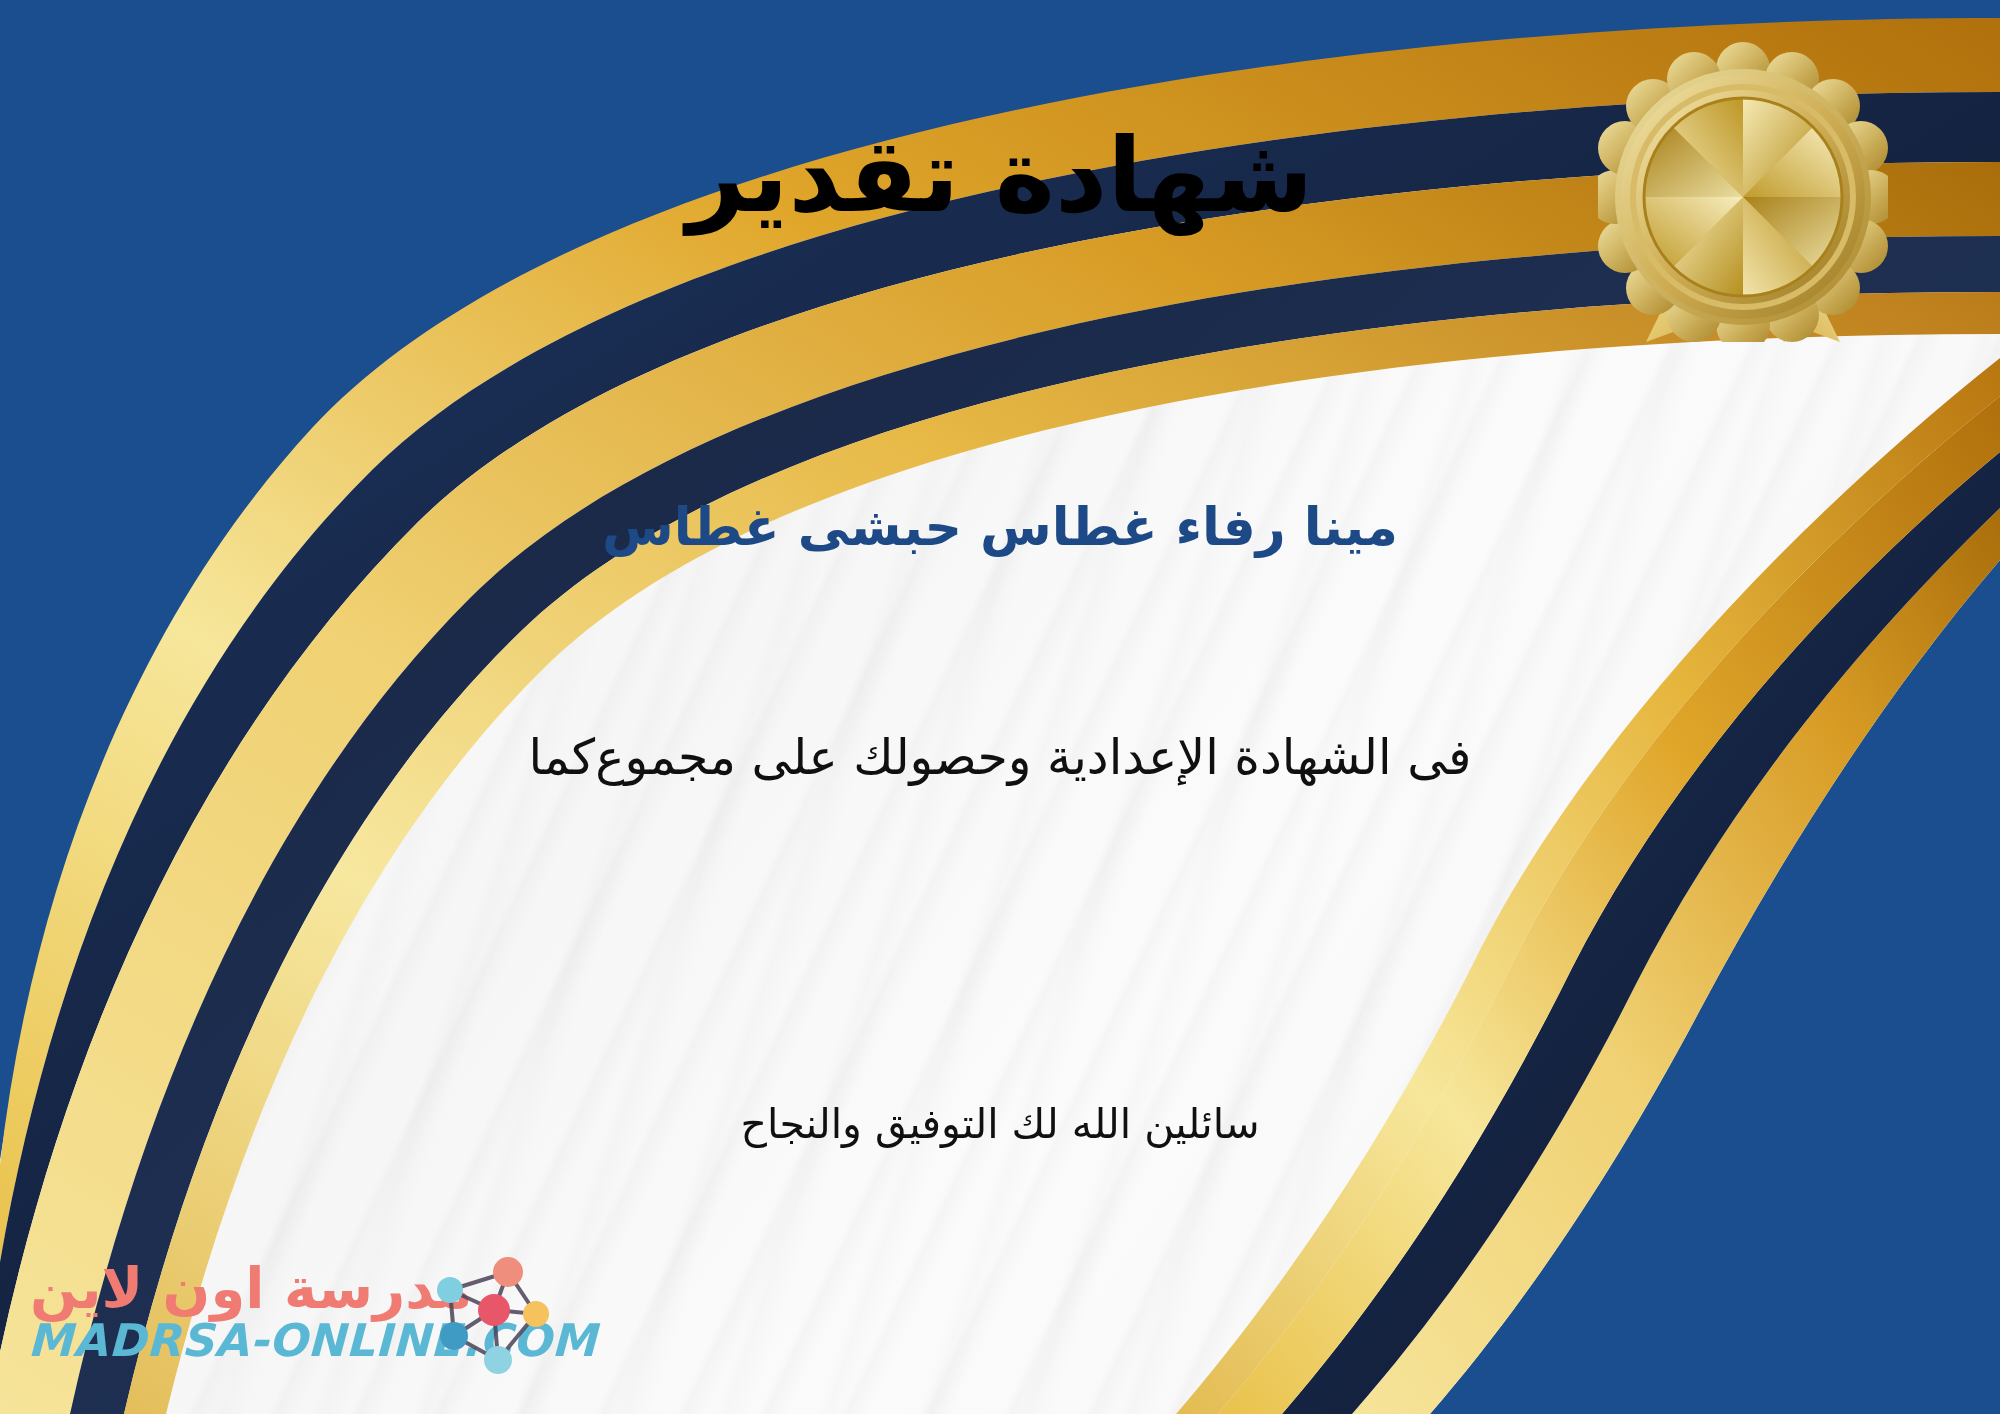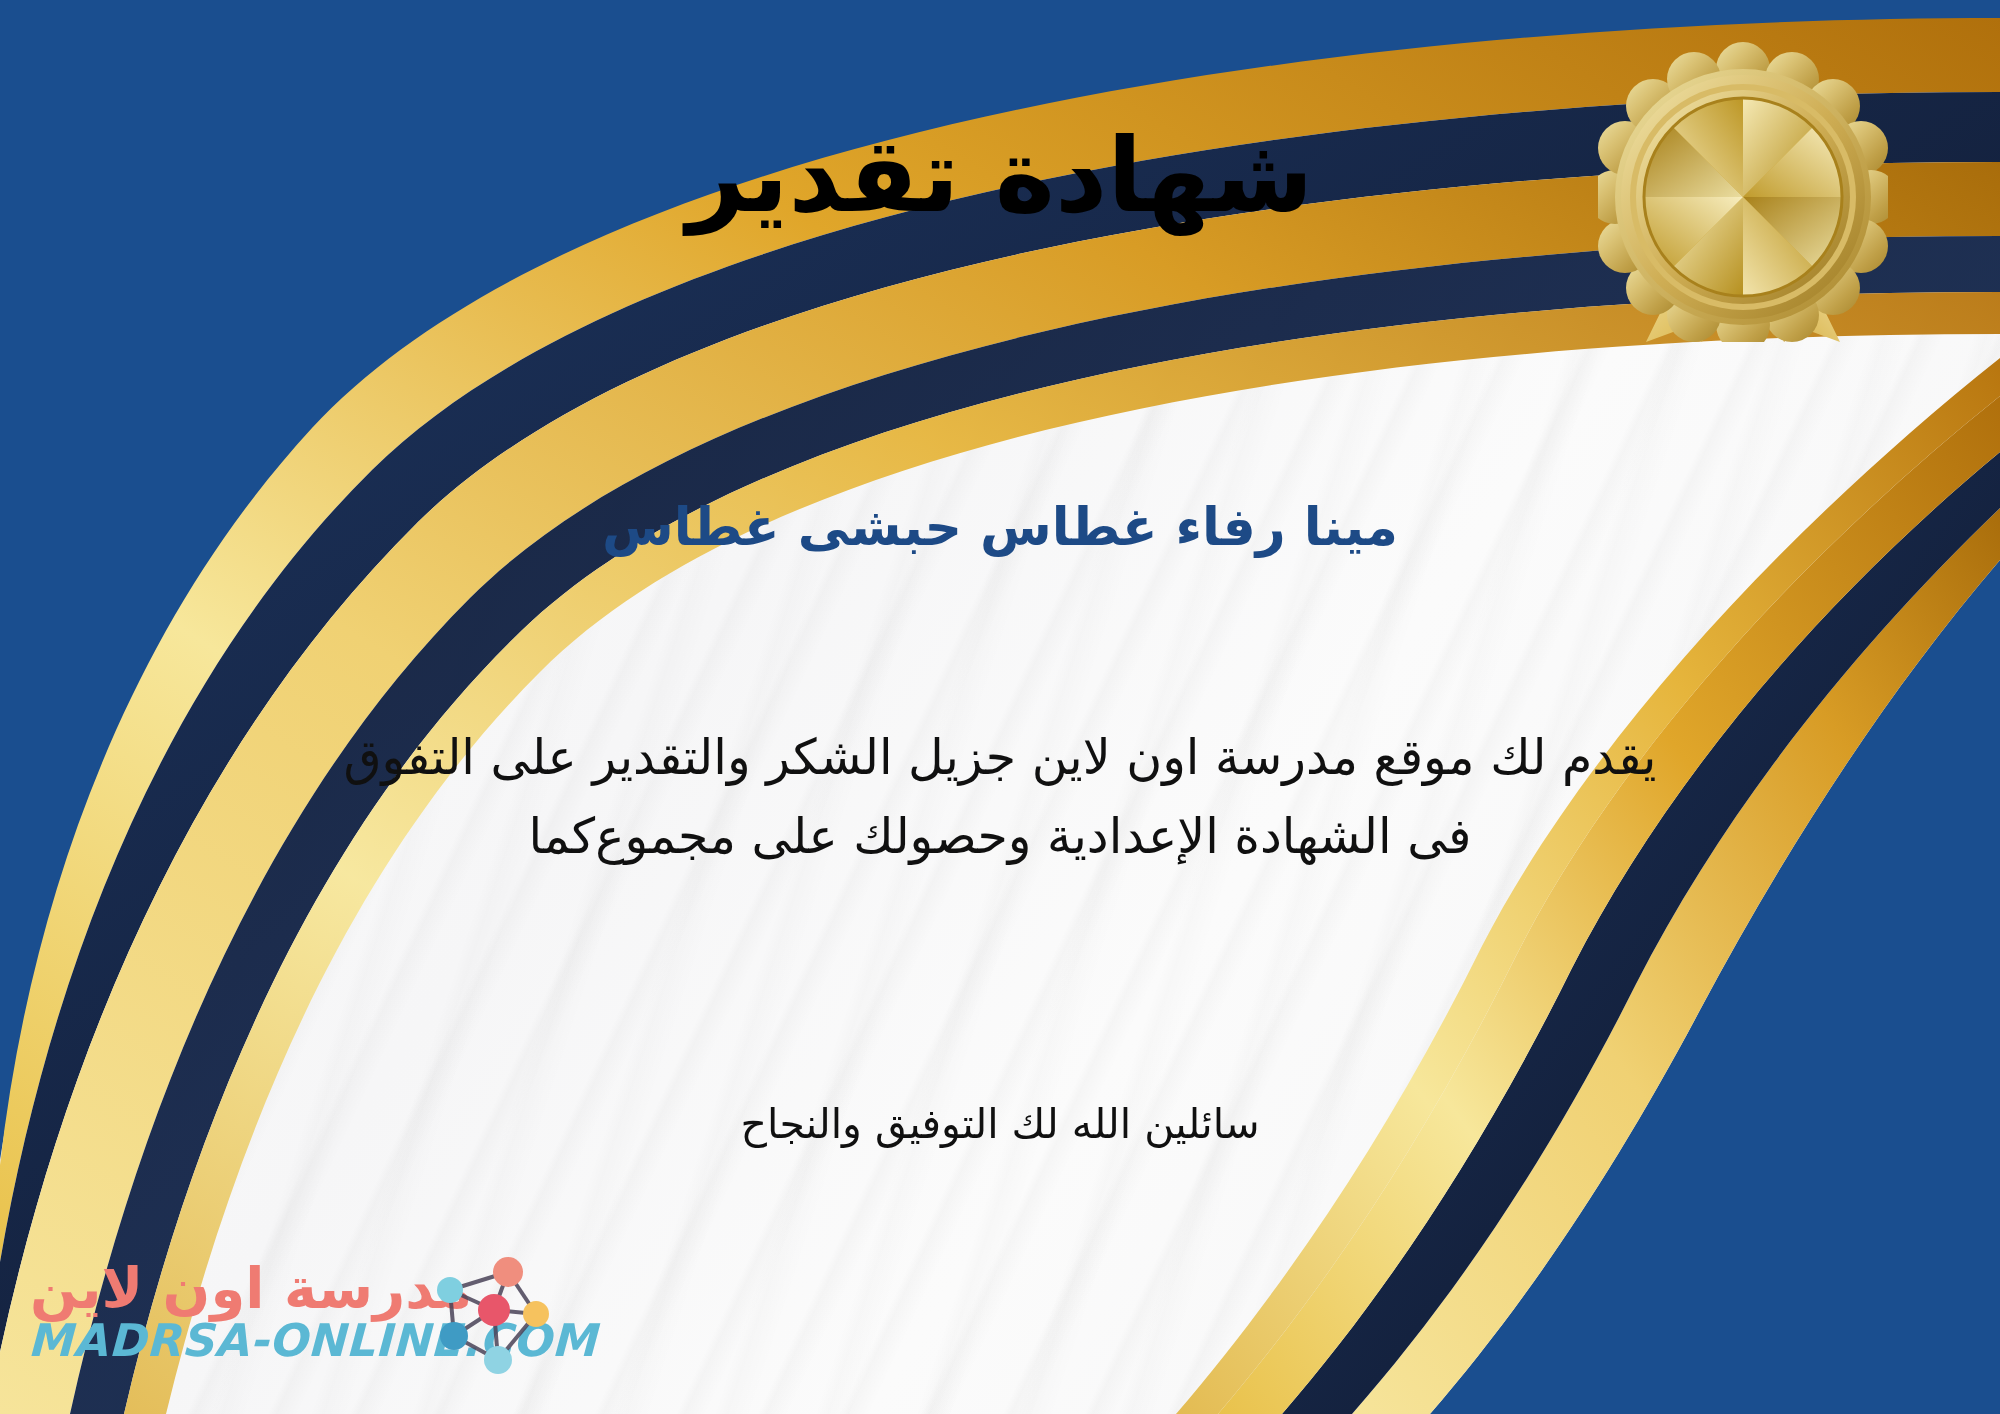--- a/index.html
+++ b/index.html
@@ -288,21 +288,20 @@
     </g>
   </svg>
 
   <div class="content">
 
     <div class="title">شهادة تقدير</div>
 
     <div class="recipient">مينا رفاء غطاس حبشى غطاس</div>
 
     <div class="body-block">
-      <span class="body-line">يقدم لك موقع مدرسة اون لاين جزيل الشكر  والتقدير على التفوق</span>
 
       <span class="body-line line-2">
         <span class="seg-a">فى الشهادة الإعدادية وحصولك على مجموع</span>
         <span class="seg-b">كما</span>
       </span>
 
     </div>
 
     <div class="closing">سائلين الله لك التوفيق  والنجاح</div>
   </div>

